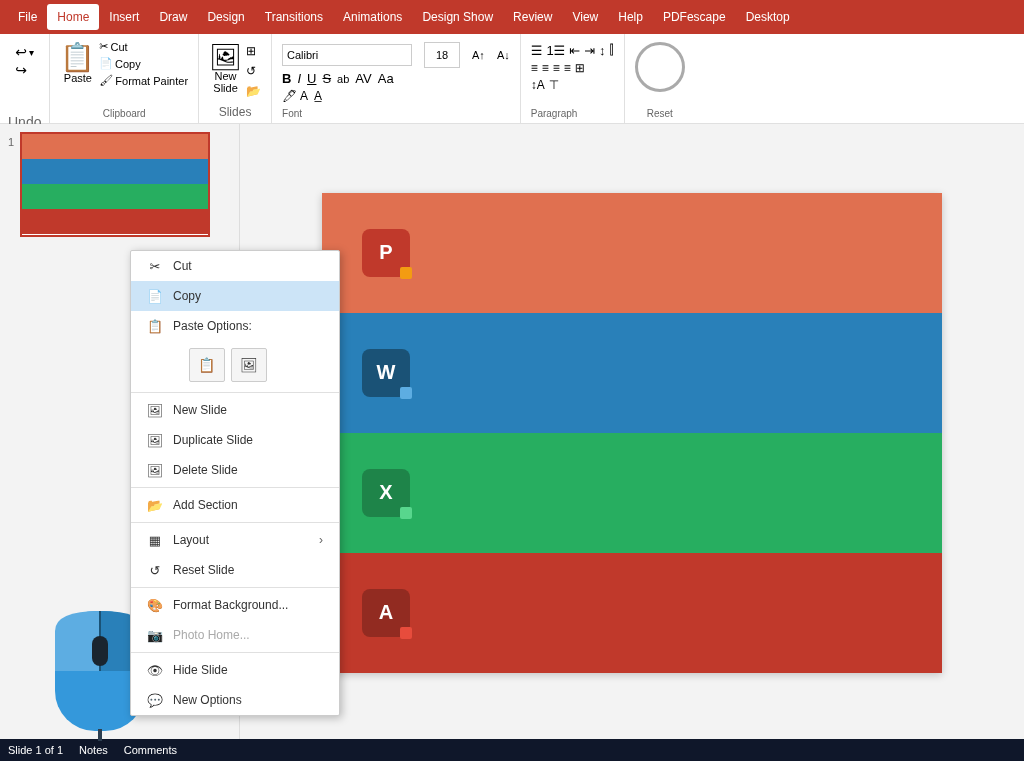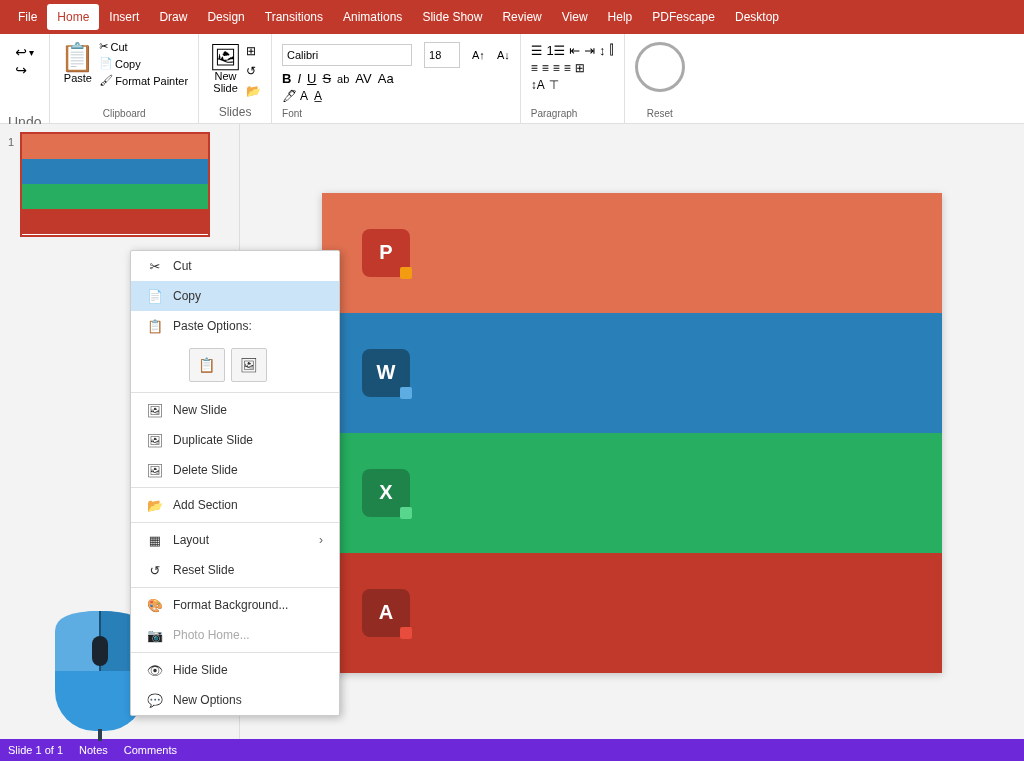--- a/index.html
+++ b/index.html
@@ -64,36 +64,36 @@
       width: 36px; height: 34px; border: 1px solid #ccc; background: #f5f5f5; display: flex; align-items: center; justify-content: center; cursor: pointer; font-size: 18px; border-radius: 2px;
     }
 
     
     .mouse-illustration {
       position: absolute; left: 40px; bottom: 20px; width: 120px; height: 160px; z-index: 50;
     }
 
     
     .status-bar {
-      position: absolute; bottom: 0; left: 0; right: 0; height: 22px; background: #6d28d9;
+      position: absolute; bottom: 0; left: 0; right: 0; height: 22px; background: #0f172a;
       display: flex; align-items: center; padding: 0 8px; color: white; font-size: 11px; gap: 16px;
     }
   </style>
 </head>
 <body>
 
 <div class="menu-bar">
   <span class="menu-bar-item">File</span>
   <span class="menu-bar-item active">Home</span>
   <span class="menu-bar-item">Insert</span>
   <span class="menu-bar-item">Draw</span>
   <span class="menu-bar-item">Design</span>
   <span class="menu-bar-item">Transitions</span>
   <span class="menu-bar-item">Animations</span>
-  <span class="menu-bar-item">Slide Show</span>
+  <span class="menu-bar-item">Design Show</span>
   <span class="menu-bar-item">Review</span>
   <span class="menu-bar-item">View</span>
   <span class="menu-bar-item">Help</span>
   <span class="menu-bar-item">PDFescape</span>
   <span class="menu-bar-item">Desktop</span>
 </div>
 
 <div style="background:white; border-bottom:1px solid #e0e0e0; display:flex; align-items:stretch; height:90px;">
 
   <div style="display:flex; flex-direction:column; align-items:center; justify-content:space-between; padding:4px 8px 0 8px; border-right:1px solid #e0e0e0; min-width:50px;">
@@ -145,21 +145,21 @@
         <div style="cursor:pointer;">📂</div>
       </div>
     </div>
     <div style="font-size:12px;color:#666;padding-bottom:4px;">Slides</div>
   </div>
 
   <div style="display:flex;flex-direction:column;justify-content:space-between;padding:4px 10px 0 10px;border-right:1px solid #e0e0e0;">
     <div style="display:flex;flex-direction:column;gap:3px;margin-top:4px;">
       <div style="display:flex;align-items:center;gap:12px;">
         <input type="text" value="Calibri" style="width: 130px; height: 22px; border: 1px solid rgb(204, 204, 204); padding: 2px 4px; font-size: 11px;">
-        <input type="text" value="18" style="width: 36px; height: 26px; border: 1px solid rgb(204, 204, 204); padding: 10px 4px; font-size: 11px;">
+        <input type="text" value="18" style="width: 36px; height: 26px; border: 1px solid rgb(204, 204, 204); padding: 10px 4px; font-size: 11px; text-align: center;">
         <span style="font-size:11px;cursor:pointer;">A↑</span>
         <span style="font-size:11px;cursor:pointer;">A↓</span>
       </div>
       <div style="display:flex;align-items:center;gap:6px;font-size:13px;">
         <span style="font-weight:bold;cursor:pointer;">B</span>
         <span style="font-style:italic;cursor:pointer;">I</span>
         <span style="text-decoration:underline;cursor:pointer;">U</span>
         <span style="text-decoration:line-through;cursor:pointer;">S</span>
         <span style="cursor:pointer;font-size:11px;">ab</span>
         <span style="cursor:pointer;">AV</span>

